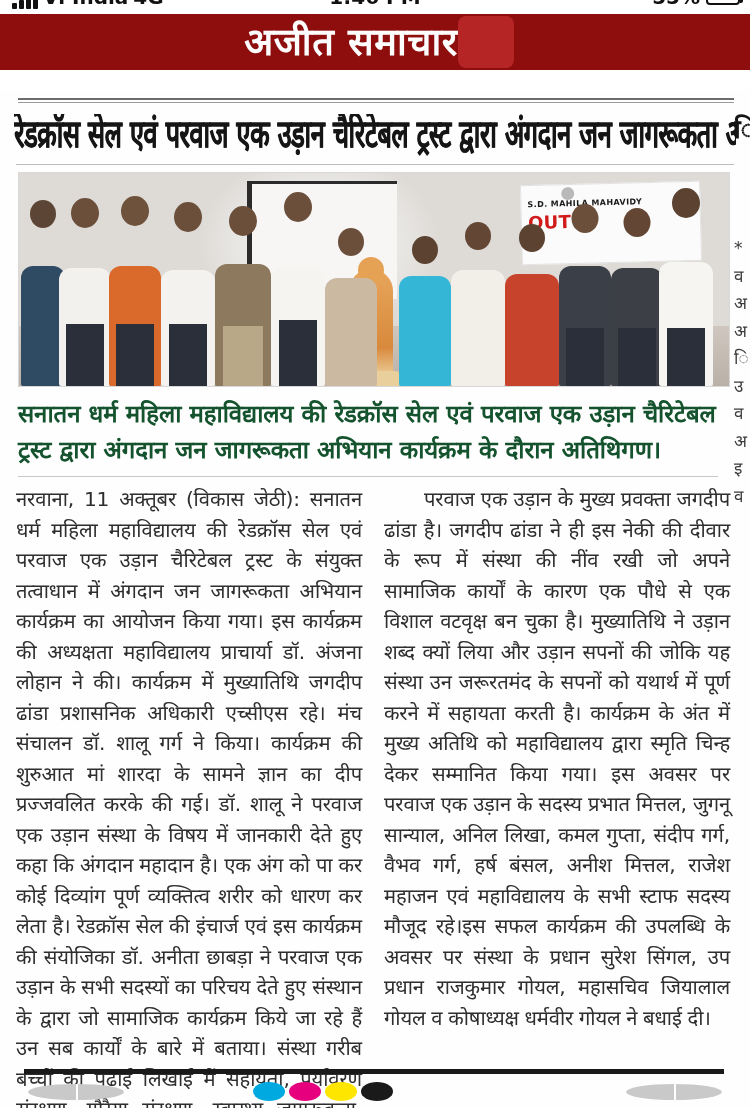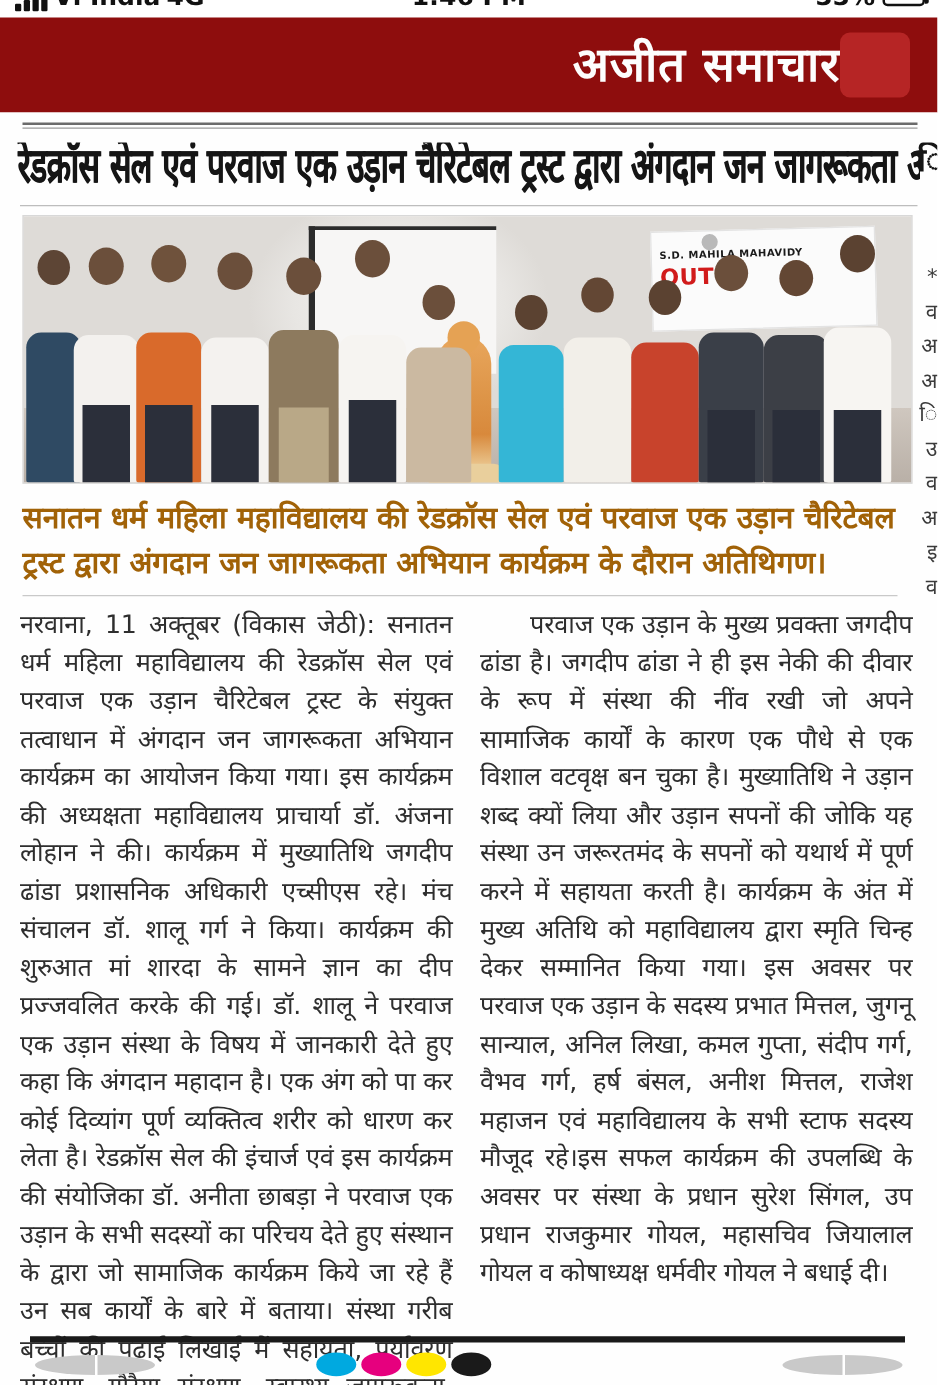--- a/index.html
+++ b/index.html
@@ -26,23 +26,23 @@
   .sig i { display: block; width: 5px; background: #111; border-radius: 1px; }
   .sig i:nth-child(1){height:6px}.sig i:nth-child(2){height:9px}
   .sig i:nth-child(3){height:12px}.sig i:nth-child(4){height:15px}
   .sb-center { position: absolute; left: 50%; transform: translateX(-50%); }
   .sb-right { position: absolute; right: 10px; display: flex; align-items: center; gap: 6px; }
   .batt { width: 34px; height: 16px; border: 2px solid #111; border-radius: 4px; position: relative; }
   .batt::after { content:""; position:absolute; right:-5px; top:4px; width:3px; height:8px; background:#111; border-radius:0 2px 2px 0; }
 
   
   .masthead {
-    position: absolute; top: 14px; left: 0; width: 750px; height: 76px;
+    position: absolute; top: 14px; left: 0; width: 750px; height: 56px;
     background: #8e0d0d;
-    display: flex; align-items: center; justify-content: flex-end;
+    display: flex; align-items: center; justify-content: center;
     padding: 0 22px 0 30px;
   }
   .masthead-title {
     color: #fdfdfd; font-size: 38px; font-weight: bold; letter-spacing: 0.5px;
     font-family: "DejaVu Sans", "Liberation Sans", sans-serif;
     line-height: 1;
   }
   .masthead-btn {
     width: 56px; height: 52px; background: #b62525; border-radius: 8px;
     border: none;
@@ -79,21 +79,21 @@
     position: absolute; top: 74px; left: 16px; width: 718px; height: 1px; background: #bdbdbd;
   }
 
   
   .sliver {
     position: absolute; top: 24px; right: 0; width: 16px; height: 980px;
     overflow: hidden; font-size: 17px; color: #3b3b3b; line-height: 1.62;
     letter-spacing: 0;
   }
   .sliver .sl-head { font-weight: bold; font-size: 26px; color: #151515; line-height: 1.2; }
-  .sliver .sl-body { margin-top: 64px; text-align: right; }
+  .sliver .sl-body { margin-top: 90px; }
 
   
   .photo-frame {
     position: absolute; top: 82px; left: 18px; width: 712px; height: 215px;
     border: 1px solid #d8d8d8; overflow: hidden; background: #e9e6e2;
   }
   .photo {
     position: absolute; inset: 0;
     background:
       
@@ -132,21 +132,21 @@
     border-radius:8px; background:#e9cf9c;
   }
   .person { position: absolute; bottom: 0; }
   .p-head { position:absolute; left:50%; transform:translateX(-50%); border-radius:50%; }
   .p-body { position:absolute; left:0; bottom:0; width:100%; border-radius:12px 12px 2px 2px; }
   .p-legs { position:absolute; left:14%; bottom:0; width:72%; background:#2b2f3a; }
 
   
   .caption {
     position: absolute; top: 306px; left: 18px; width: 700px;
-    font-size: 24px; line-height: 1.52; color: #a16207; font-weight: bold;
+    font-size: 24px; line-height: 1.52; color: #14532d; font-weight: bold;
     letter-spacing: -0.1px;
   }
   .cap-rule {
     position: absolute; top: 386px; left: 18px; width: 700px; height: 1px; background: #c9c9c9;
   }
 
   
   .cols {
     position: absolute; top: 394px; left: 16px; width: 714px; height: 580px;
     display: flex; gap: 22px;

